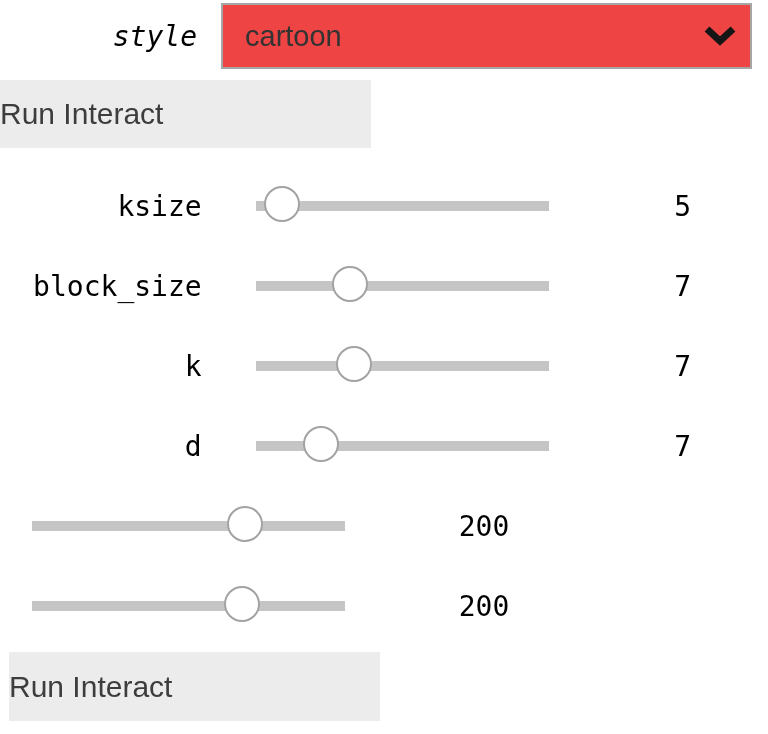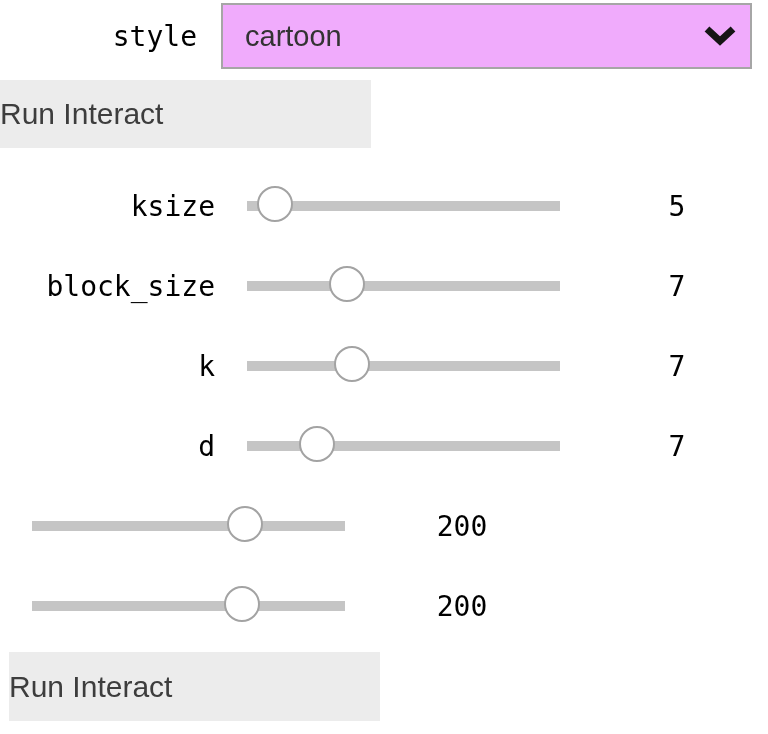--- a/index.html
+++ b/index.html
@@ -4,45 +4,45 @@
 <style>
   * { margin: 0; padding: 0; box-sizing: border-box; }
   html, body { width: 768px; height: 734px; background: #ffffff; overflow: hidden; }
   body { font-family: "Liberation Sans", sans-serif; }
 
   
   .select-row { display: flex; align-items: center; height: 72px; }
   .select-label {
     width: 197px; text-align: right;
     font-family: "DejaVu Sans Mono", monospace;
-    font-size: 28px; color: #000;
+    font-size: 28px; color: #000; font-style: italic;
   }
   .select-box {
     position: relative; margin-left: 24px;
     width: 531px; height: 66px;
-    border: 2px solid #a6a6a6; background: #f0abfc;
+    border: 2px solid #a6a6a6; background: #ef4444;
     display: flex; align-items: center;
     cursor: default;
   }
   .select-value { padding-left: 22px; font-size: 29px; color: #333; }
   .chevron { position: absolute; right: 12px; top: 50%; transform: translateY(-50%); width: 36px; height: 22px; }
 
   
   .run-btn {
     display: block; border: none; cursor: pointer;
     width: 371px; height: 68px;
     margin-top: 8px; background: #ececec;
     font-family: "Liberation Sans", sans-serif;
     font-size: 30px; color: #3d3d3d; text-align: left;
   }
   .run-btn.bottom { width: 371px; height: 69px; margin-left: 9px; margin-top: 6px; }
 
   
   .sliders-group { margin-top: 18px; }
-  .slider-row { display: flex; align-items: center; height: 80px; }
+  .slider-row { display: flex; align-items: center; height: 80px; gap: 22px; }
   .slider-label {
     width: 215px; text-align: right;
     font-family: "DejaVu Sans Mono", monospace;
     font-size: 28px; color: #000;
     white-space: nowrap;
   }
   .slider-zone { position: relative; margin-left: 32px; width: 313px; height: 40px; }
   .slider-track {
     position: absolute; left: 0; right: 0; top: 15px; height: 10px;
     background: #c5c5c5;

